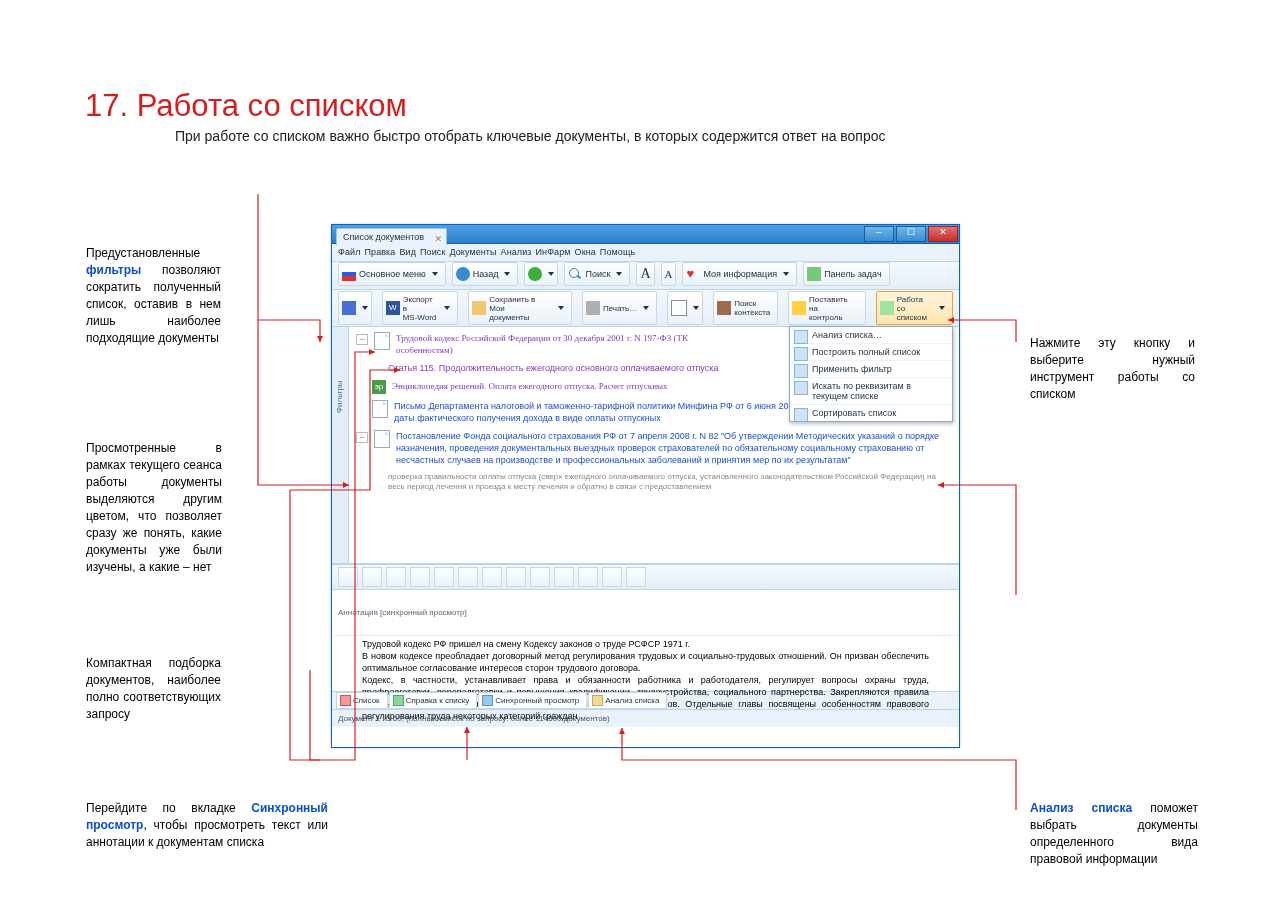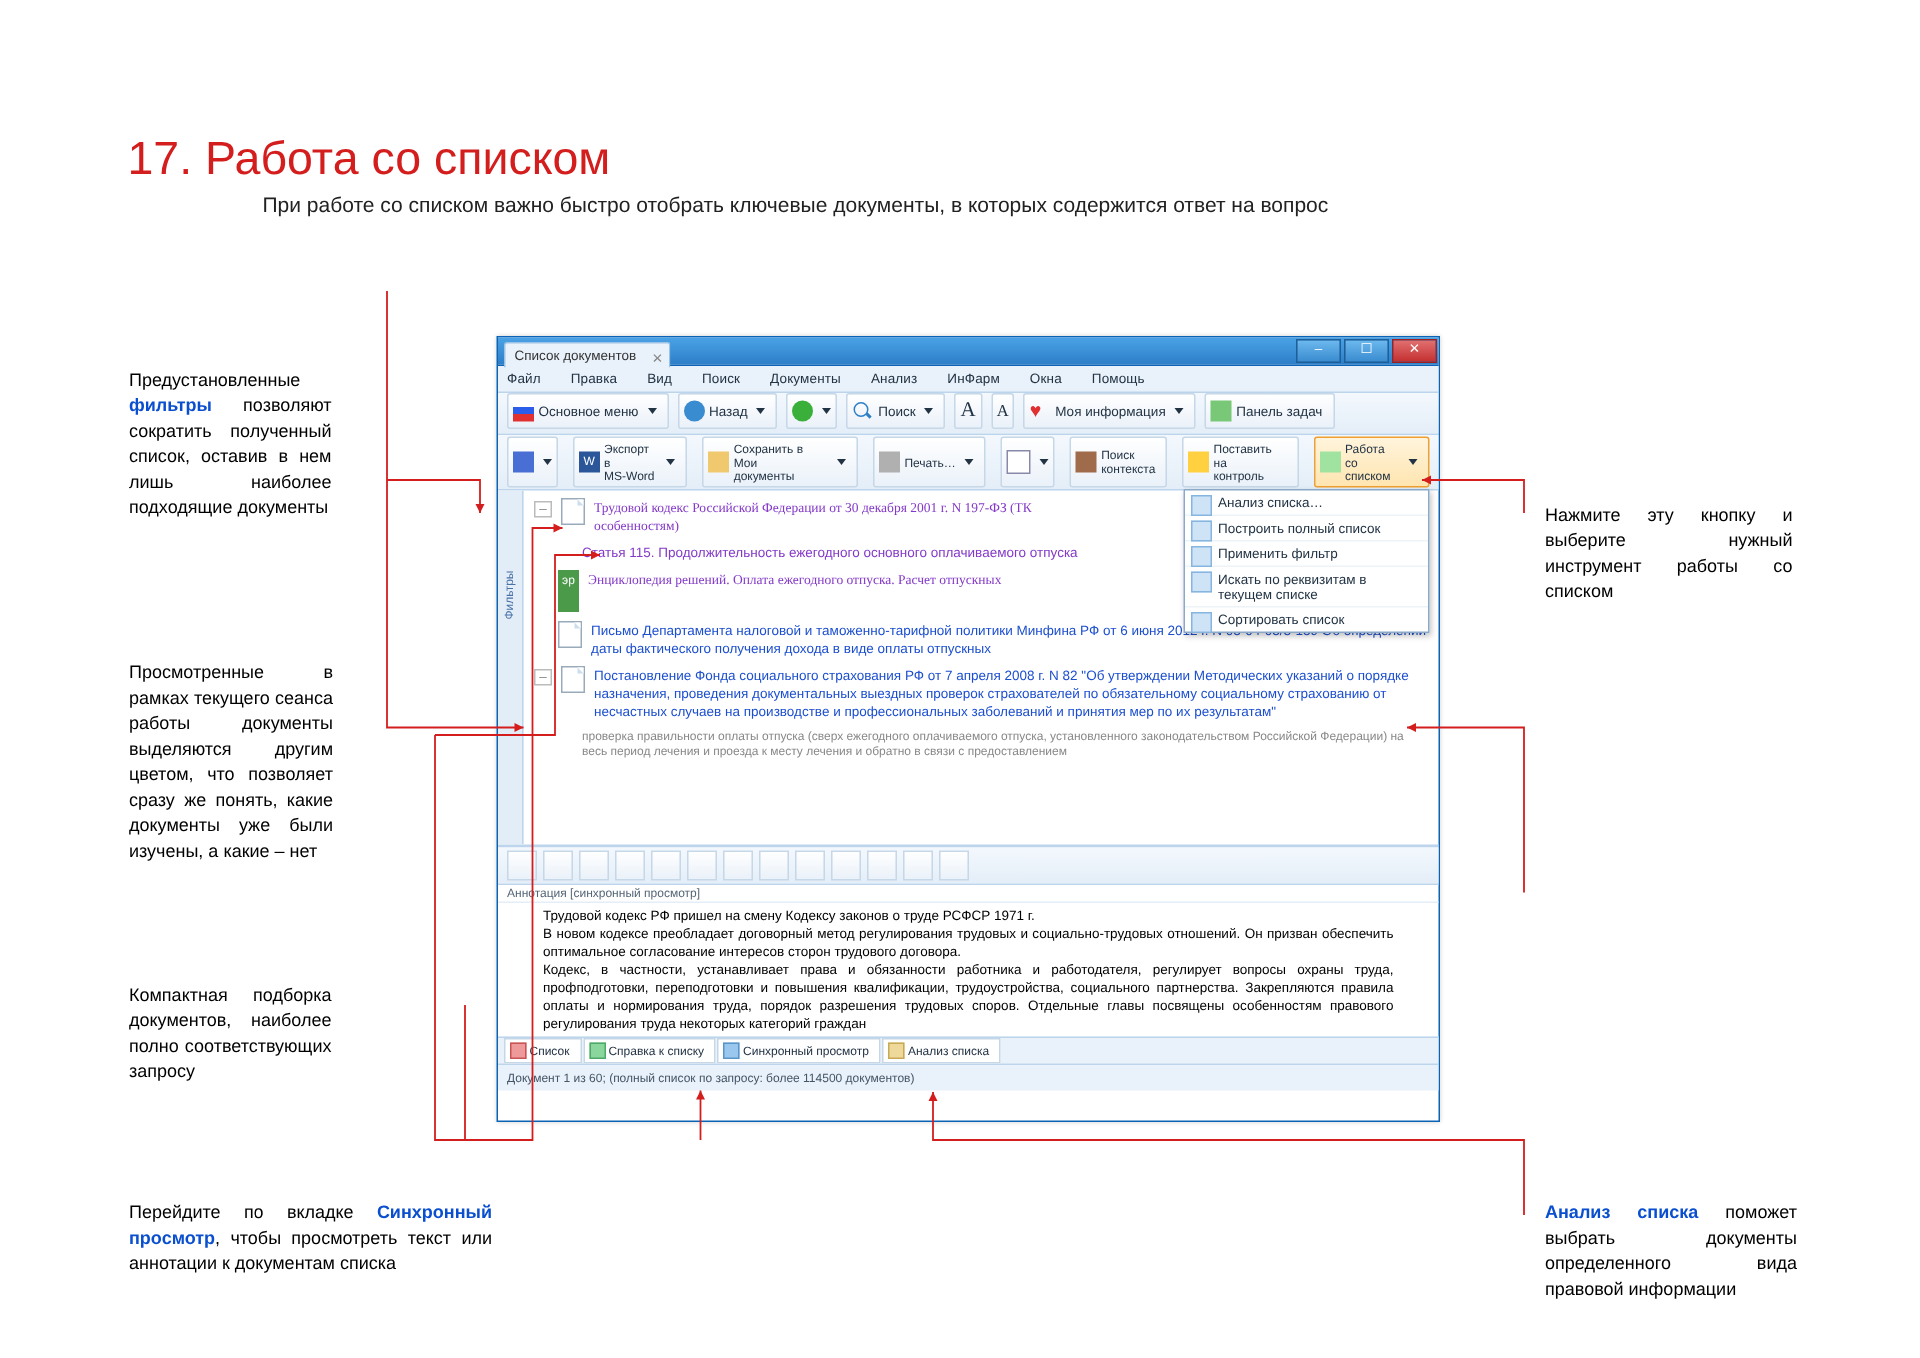--- a/index.html
+++ b/index.html
@@ -6,21 +6,21 @@
 .page{position:relative;width:1280px;height:905px;}
 .heading{position:absolute;left:85px;top:88px;font-size:31px;color:#d41e1e;}
 .subhead{position:absolute;left:175px;top:128px;font-size:14px;color:#222;}
 .app{position:absolute;left:331px;top:224px;width:627px;height:522px;border:1px solid #0b63b5;background:#fff;box-shadow:0 0 3px rgba(0,0,0,.2);font-size:10px;}
 .app-tb{height:18px;background:linear-gradient(#4aa2e5,#2d7fc8);border-bottom:1px solid #0b63b5;display:flex;justify-content:flex-end;}
 .tbtn{width:28px;height:14px;margin:1px;border:1px solid #1e5f97;background:linear-gradient(#6cb8ee,#3a8cd0);font-size:9px;text-align:center;color:#fff;}
 .tbtn.cl{background:linear-gradient(#e27070,#c43030);border-color:#a02020;}
 .tab{position:absolute;left:4px;top:3px;height:16px;padding:0 22px 0 6px;background:#e9f1fa;border:1px solid #9cc3e6;border-bottom:none;border-radius:2px 2px 0 0;font-size:9px;line-height:16px;color:#333;}
 .tab .x{position:absolute;right:4px;top:2px;font-size:9px;color:#888;}
 .menu{height:17px;border-bottom:1px solid #bcd5ec;background:#e9f1fa;padding-left:6px;font-size:9px;line-height:17px;letter-spacing:.01em;}
-.menu span{margin-right:20px;color:#234;}
+.menu span{margin-right:4px;color:#234;}
 .tool1{height:27px;border-bottom:1px solid #bcd5ec;background:linear-gradient(#f3f8fd,#e4eef8);display:flex;align-items:flex-start;gap:6px;padding:0 6px;}
 .btn{display:inline-flex;align-items:center;gap:3px;padding:1px 7px 1px 3px;border:1px solid #c6d7e8;border-radius:2px;background:linear-gradient(#fff,#eaf1f9);font-size:9px;color:#234;height:20px;}
 .btn .i{width:14px;height:14px;display:inline-block;}
 .arr{width:0;height:0;border-left:3px solid transparent;border-right:3px solid transparent;border-top:4px solid #234;margin-left:3px;}
 .tool2{height:36px;border-bottom:1px solid #bcd5ec;background:linear-gradient(#f3f8fd,#e4eef8);display:flex;align-items:center;padding:0 6px;gap:10px;}
 .tool2 .btn{height:30px;}
 .btn .lbl2{font-size:8px;line-height:9px;color:#234;}
 .selbtn{border-color:#f0a030!important;background:linear-gradient(#fff4dc,#ffe5b0)!important;}
 .dd{position:absolute;right:6px;top:101px;width:162px;background:#fff;border:1px solid #8aa9c9;box-shadow:1px 2px 4px rgba(0,0,0,.25);z-index:9;}
 .dd div{padding:3px 5px 3px 22px;font-size:9px;color:#234;border-bottom:1px solid #eef3f8;position:relative;}
@@ -35,21 +35,21 @@
 .docicon{flex:0 0 14px;height:16px;background:#fff;border:1px solid #9ab;position:relative;}
 .docicon::after{content:"";position:absolute;right:0;top:0;border-left:4px solid #cde;border-top:4px solid #fff;}
 .doctxt{font-size:9px;line-height:12px;}
 .link{color:#1c4fcf;}
 .vlink{color:#8439c8;font-family:Liberation Serif, serif;}
 .sub{margin-left:32px;font-size:9px;line-height:12px;color:#8439c8;margin-bottom:6px;}
 .gray{color:#888;font-size:8px;margin-left:32px;line-height:10px;}
 .preview{height:126px;border-top:1px solid #bcd5ec;}
 .ptool{height:24px;background:linear-gradient(#f3f8fd,#e4eef8);border-bottom:1px solid #bcd5ec;display:flex;align-items:center;gap:4px;padding:0 6px;}
 .ptool .sq{width:18px;height:18px;border:1px solid #c6d7e8;background:linear-gradient(#fff,#eaf1f9);}
-.annlabel{font-size:8px;color:#567;padding:1px 6px;border-bottom:1px solid #e4eef8;}
+.annlabel{font-size:8px;color:#567;padding:18px 6px;border-bottom:1px solid #e4eef8;}
 .ptext{padding:2px 30px;font-size:9px;line-height:12px;color:#000;text-align:justify;}
 .btabs{height:17px;background:#e9f1fa;border-top:1px solid #bcd5ec;display:flex;align-items:center;gap:1px;padding-left:4px;}
 .btabs .bt{font-size:8px;padding:1px 7px 1px 16px;border:1px solid #c6d7e8;background:#fff;color:#234;position:relative;height:13px;line-height:13px;}
 .btabs .bt::before{content:"";position:absolute;left:3px;top:2px;width:9px;height:9px;background:#8ad69c;border:1px solid #4ea968;}
 .btabs .bt.red::before{background:#ee9a9a;border-color:#c85555;}
 .btabs .bt.blue::before{background:#9ac7ee;border-color:#5a95c8;}
 .btabs .bt.yel::before{background:#eed89a;border-color:#c8aa55;}
 .status{height:17px;background:#e9f1fa;border-top:1px solid #bcd5ec;font-size:8px;line-height:17px;padding-left:6px;color:#456;}
 
 .callout{position:absolute;font-size:12px;line-height:17px;color:#000;text-align:justify;}
@@ -183,21 +183,21 @@
         </div>
     <div class="docbody">
       <div class="item">
         <div class="tree">–</div>
         <div class="docicon"></div>
         <div class="doctxt"><span class="vlink">Трудовой кодекс Российской Федерации от 30 декабря 2001 г. N 197-ФЗ (ТК</span><br><span class="vlink">особенностям)</span></div>
       </div>
       <div class="sub">Статья 115. Продолжительность ежегодного основного оплачиваемого отпуска</div>
       <div class="item">
         <div style="flex:0 0 10px"></div>
-        <div style="flex:0 0 14px;height:28px;background:#4a9a4a;color:#fff;font-size:8px;text-align:center;line-height:14px">эр</div>
+        <div style="flex:0 0 14px;height:14px;background:#4a9a4a;color:#fff;font-size:8px;text-align:center;line-height:14px">эр</div>
         <div class="doctxt vlink">Энциклопедия решений. Оплата ежегодного отпуска. Расчет отпускных</div>
       </div>
       <div class="item">
         <div style="flex:0 0 10px"></div>
         <div class="docicon"></div>
         <div class="doctxt link">Письмо Департамента налоговой и таможенно-тарифной политики Минфина РФ от 6 июня 2012 г. N 03-04-08/8-139 Об определении даты фактического получения дохода в виде оплаты отпускных</div>
       </div>
       <div class="item">
         <div class="tree">–</div>
         <div class="docicon"></div>

